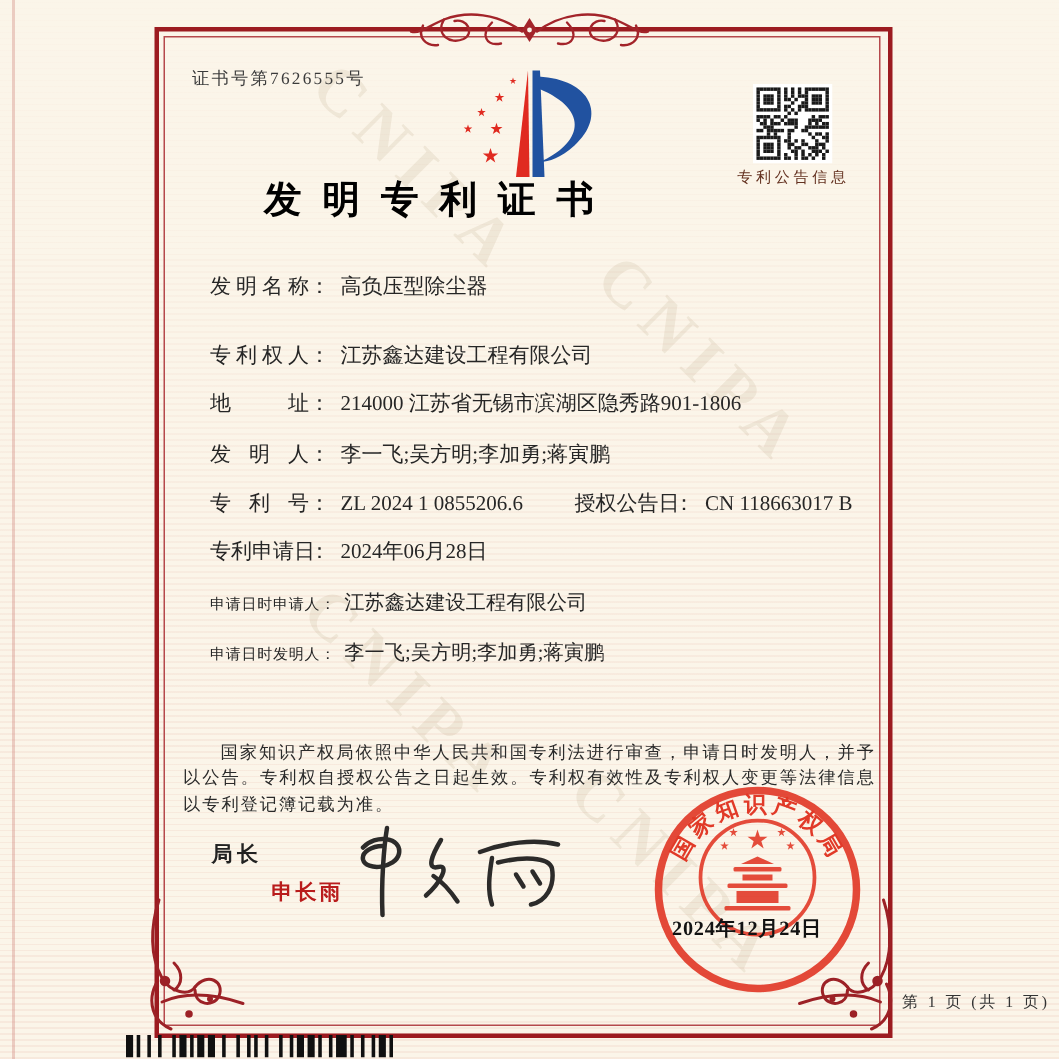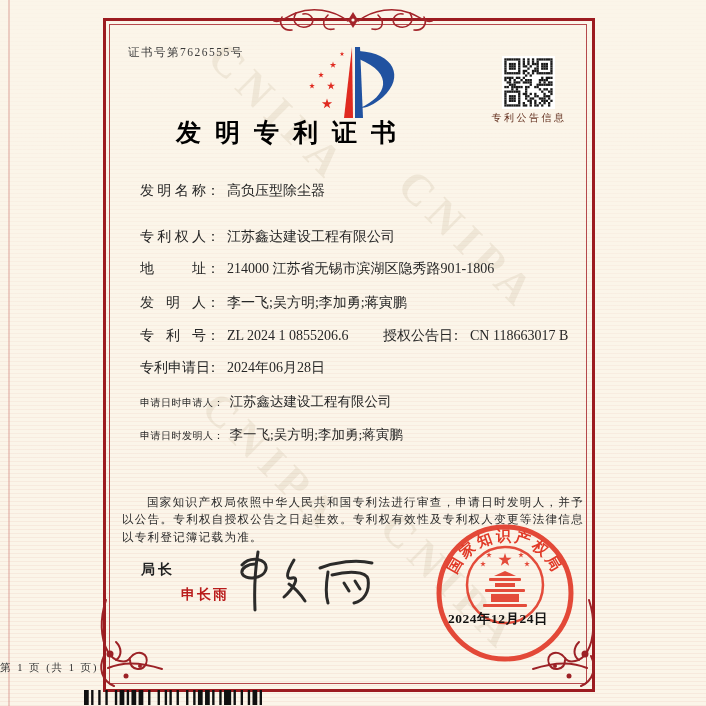--- a/index.html
+++ b/index.html
@@ -17,21 +17,21 @@
   .frow2{position:absolute;left:383px;font-size:14px;color:#262626;white-space:nowrap;}
   .flabel{display:inline-block;width:66px;text-align:justify;text-align-last:justify;text-justify:inter-character;vertical-align:bottom;}
   .flabel-sm{display:inline-block;font-size:10px;vertical-align:baseline;letter-spacing:0.5px;}
   .fcolon{display:inline-block;}
   .fvalue{margin-left:7px;}
   .fvalue-sm{margin-left:6px;font-size:13.5px;}
   .legal{position:absolute;left:122px;top:482px;width:462px;font-size:11.5px;line-height:17.5px;letter-spacing:1.3px;text-indent:25px;text-align:justify;color:#2a2a2a;}
   .director-title{position:absolute;left:141px;top:561px;font-size:14px;font-weight:700;letter-spacing:3px;color:#222;font-family:"Liberation Sans","DejaVu Sans",sans-serif;}
   .director-name{position:absolute;left:141px;top:586px;font-size:14px;font-weight:700;letter-spacing:2px;color:#b91c1c;font-family:"Liberation Sans","DejaVu Sans",sans-serif;margin-left:40px;}
   .seal-date{position:absolute;left:436px;top:610px;width:124px;text-align:center;font-size:13.5px;font-weight:600;letter-spacing:0.5px;color:#121212;}
-  .footer{position:absolute;left:0;top:661px;width:700px;text-align:left;font-size:10.5px;letter-spacing:2px;color:#333;}
+  .footer{position:absolute;left:0;top:661px;width:700px;text-align:right;font-size:10.5px;letter-spacing:2px;color:#333;}
   .wm{position:absolute;font-size:44px;font-weight:700;letter-spacing:8px;color:rgba(140,110,60,0.10);white-space:nowrap;transform:translate(-50%,-50%) rotate(45deg);font-family:"Liberation Serif","DejaVu Serif",serif;}
   svg{display:block;}
 </style>
 </head>
 <body>
 
 <div class="page">
   <div class="texture"></div>
   <div class="texture-fade"></div>
   <div class="page-edge"></div>

